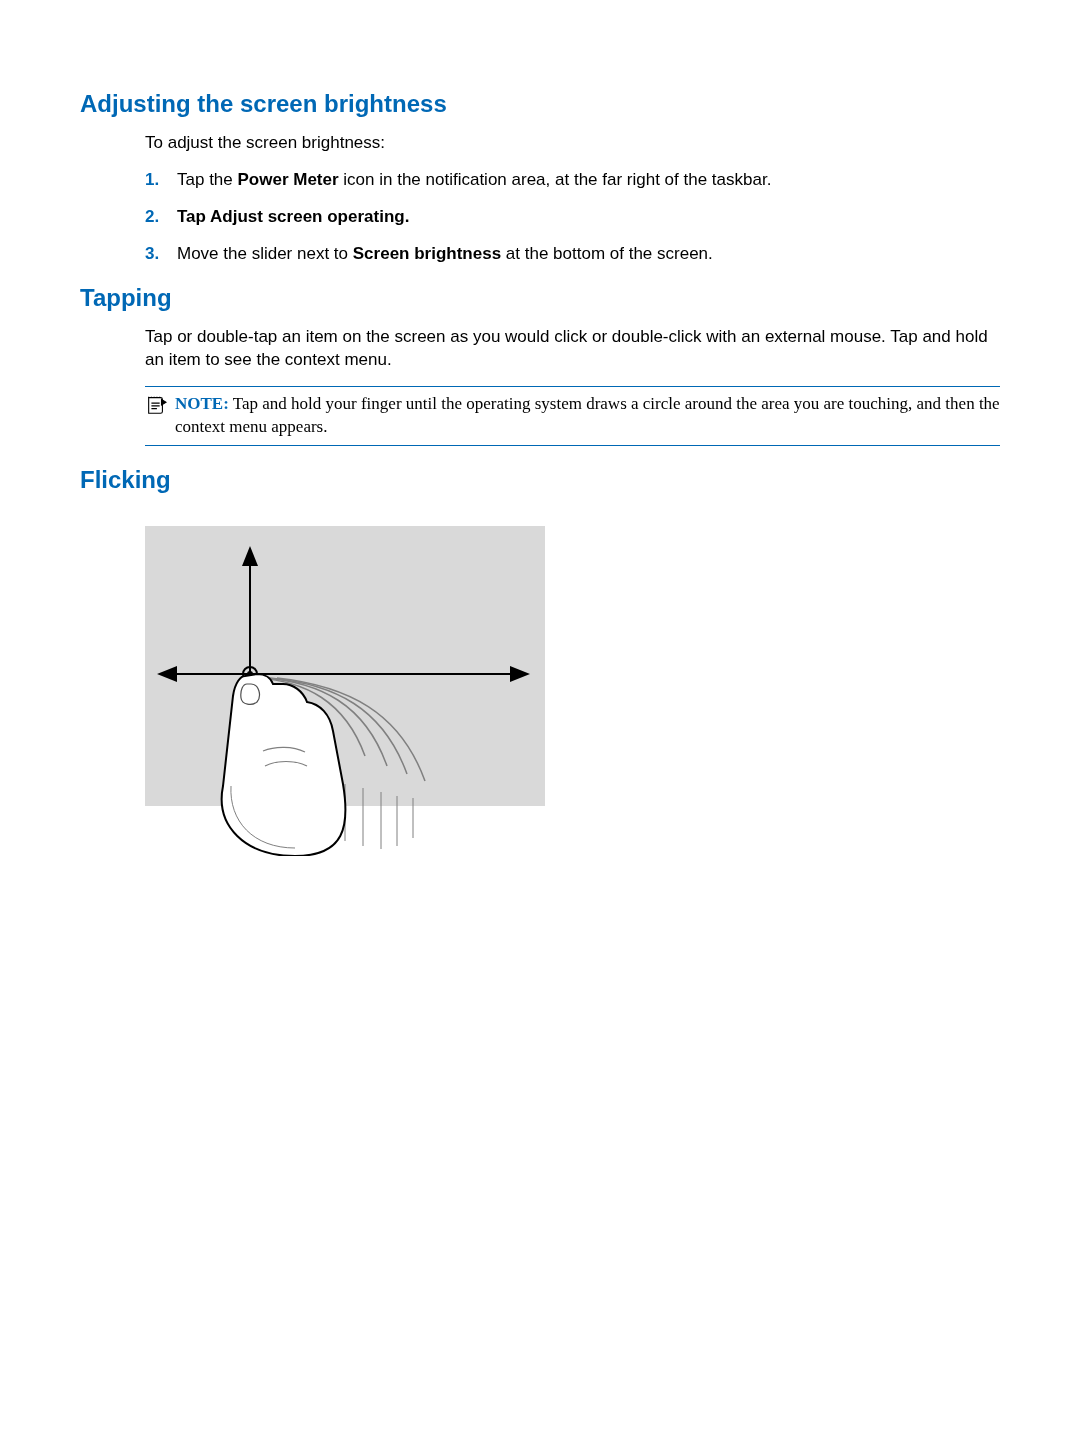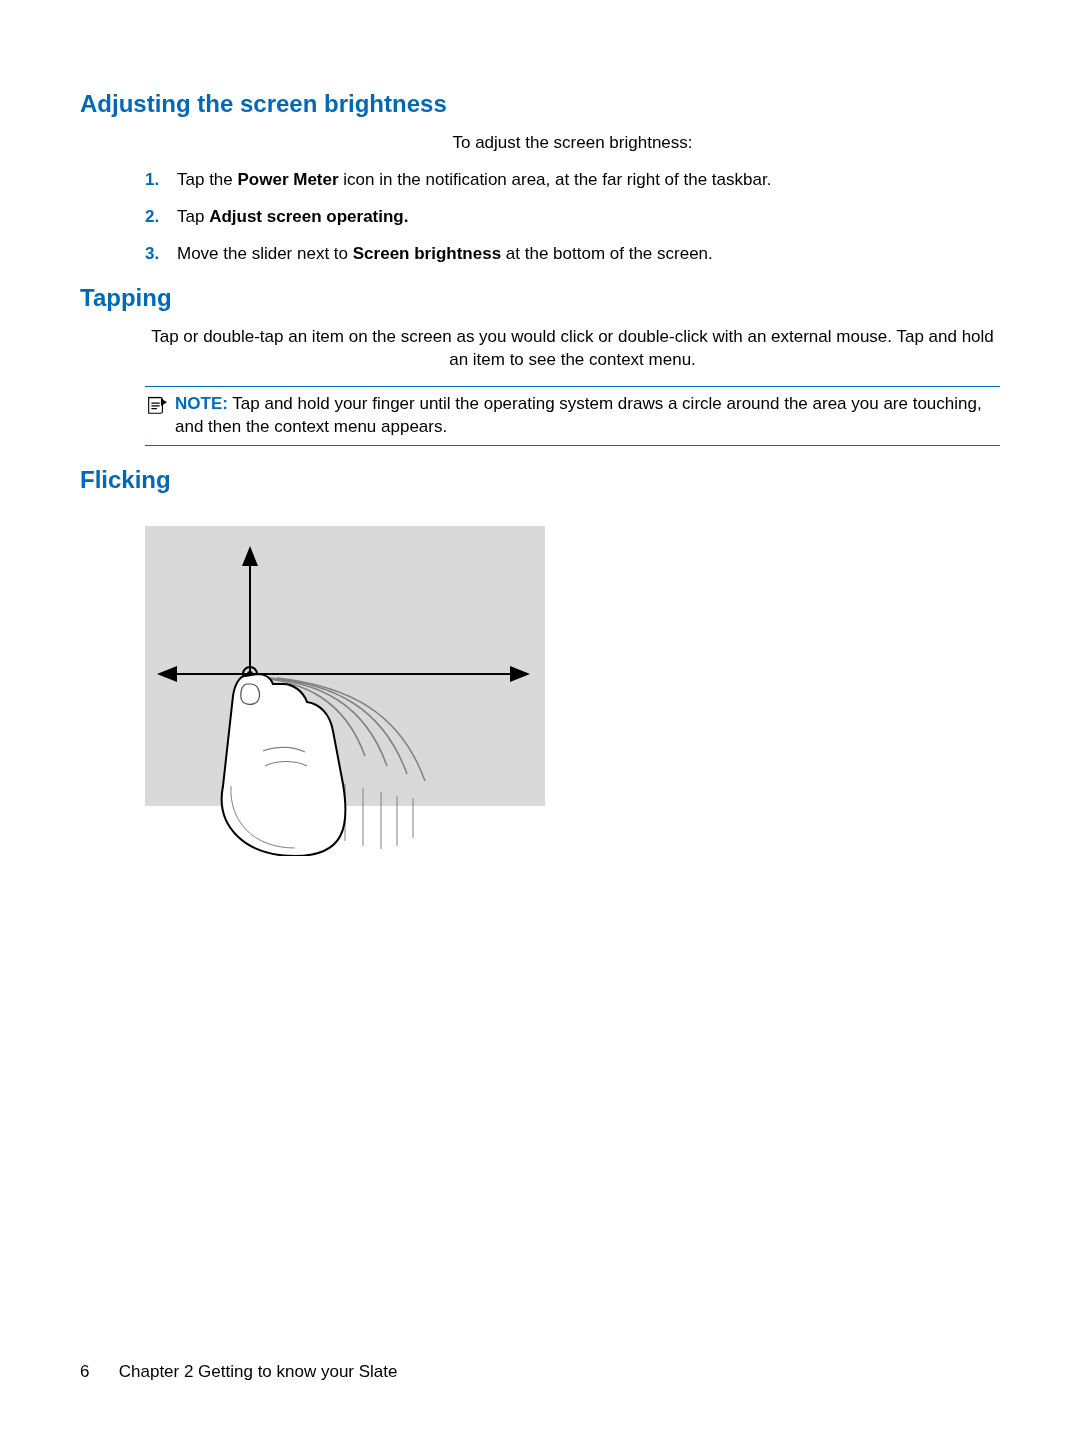--- a/index.html
+++ b/index.html
@@ -24,21 +24,20 @@
     margin: 0 0 14px 0;
   }
   .indent-block {
     margin-left: 65px;
     margin-right: 0;
   }
   .para {
     font-size: 17px;
     line-height: 1.35;
     margin: 0 0 14px 0;
-    text-align: center;
   }
   ol.steps {
     list-style: none;
     padding: 0;
     margin: 0 0 18px 0;
   }
   ol.steps > li {
     font-size: 17px;
     line-height: 1.35;
     margin: 0 0 14px 0;
@@ -58,20 +57,21 @@
     border-bottom: 1px solid #0068b5;
     padding: 6px 0 6px 0;
     margin: 0 0 20px 0;
     font-size: 17px;
     line-height: 1.35;
     position: relative;
   }
   .note-box .note-content {
     padding-left: 30px;
     position: relative;
+    font-family: Liberation Serif, serif;
   }
   .note-box .note-icon {
     position: absolute;
     left: 0;
     top: 1px;
     width: 22px;
     height: 22px;
   }
   .note-label {
     color: #0068b5;
@@ -101,21 +101,21 @@
   <h2 class="heading">Adjusting the screen brightness</h2>
   <div class="indent-block">
     <p class="para">To adjust the screen brightness:</p>
     <ol class="steps">
       <li>
         <span class="num">1.</span>
         <span>Tap the </span><span class="bold">Power Meter</span><span> icon in the notification area, at the far right of the taskbar.</span>
       </li>
       <li class="bold">
         <span class="num">2.</span>
-        <span style="font-weight:normal">Tap </span><span class="bold">Adjust screen operating</span><span class="bold">.</span>
+        <span style="font-weight:bold">Tap </span><span class="bold">Adjust screen operating</span><span class="bold">.</span>
       </li>
       <li>
         <span class="num">3.</span>
         <span>Move the slider next to </span><span class="bold">Screen brightness</span><span> at the bottom of the screen.</span>
       </li>
     </ol>
   </div>
 
   <h2 class="heading section-gap">Tapping</h2>
   <div class="indent-block">
@@ -187,18 +187,14 @@
         <path d="M102 158 C 98 158, 95 164, 96 172 C 97 179, 107 180, 112 176 C 117 170, 114 158, 106 158 Z" fill="none" stroke="#505050" stroke-width="1.2"></path>
 
         <path d="M118 225 C 130 220, 148 220, 160 226" fill="none" stroke="#808080" stroke-width="1.2"></path>
         <path d="M120 240 C 132 234, 150 234, 162 240" fill="none" stroke="#808080" stroke-width="1.2"></path>
 
         <path d="M86 260 C 84 295, 108 322, 150 322" fill="none" stroke="#808080" stroke-width="1"></path>
       </g>
     </svg>
   </div>
 
-  <div class="footer">
-    <span class="page-num">6</span>
-    <span>Chapter 2   Getting to know your Slate</span>
-  </div>
 
 </div>
 
 </body></html>

